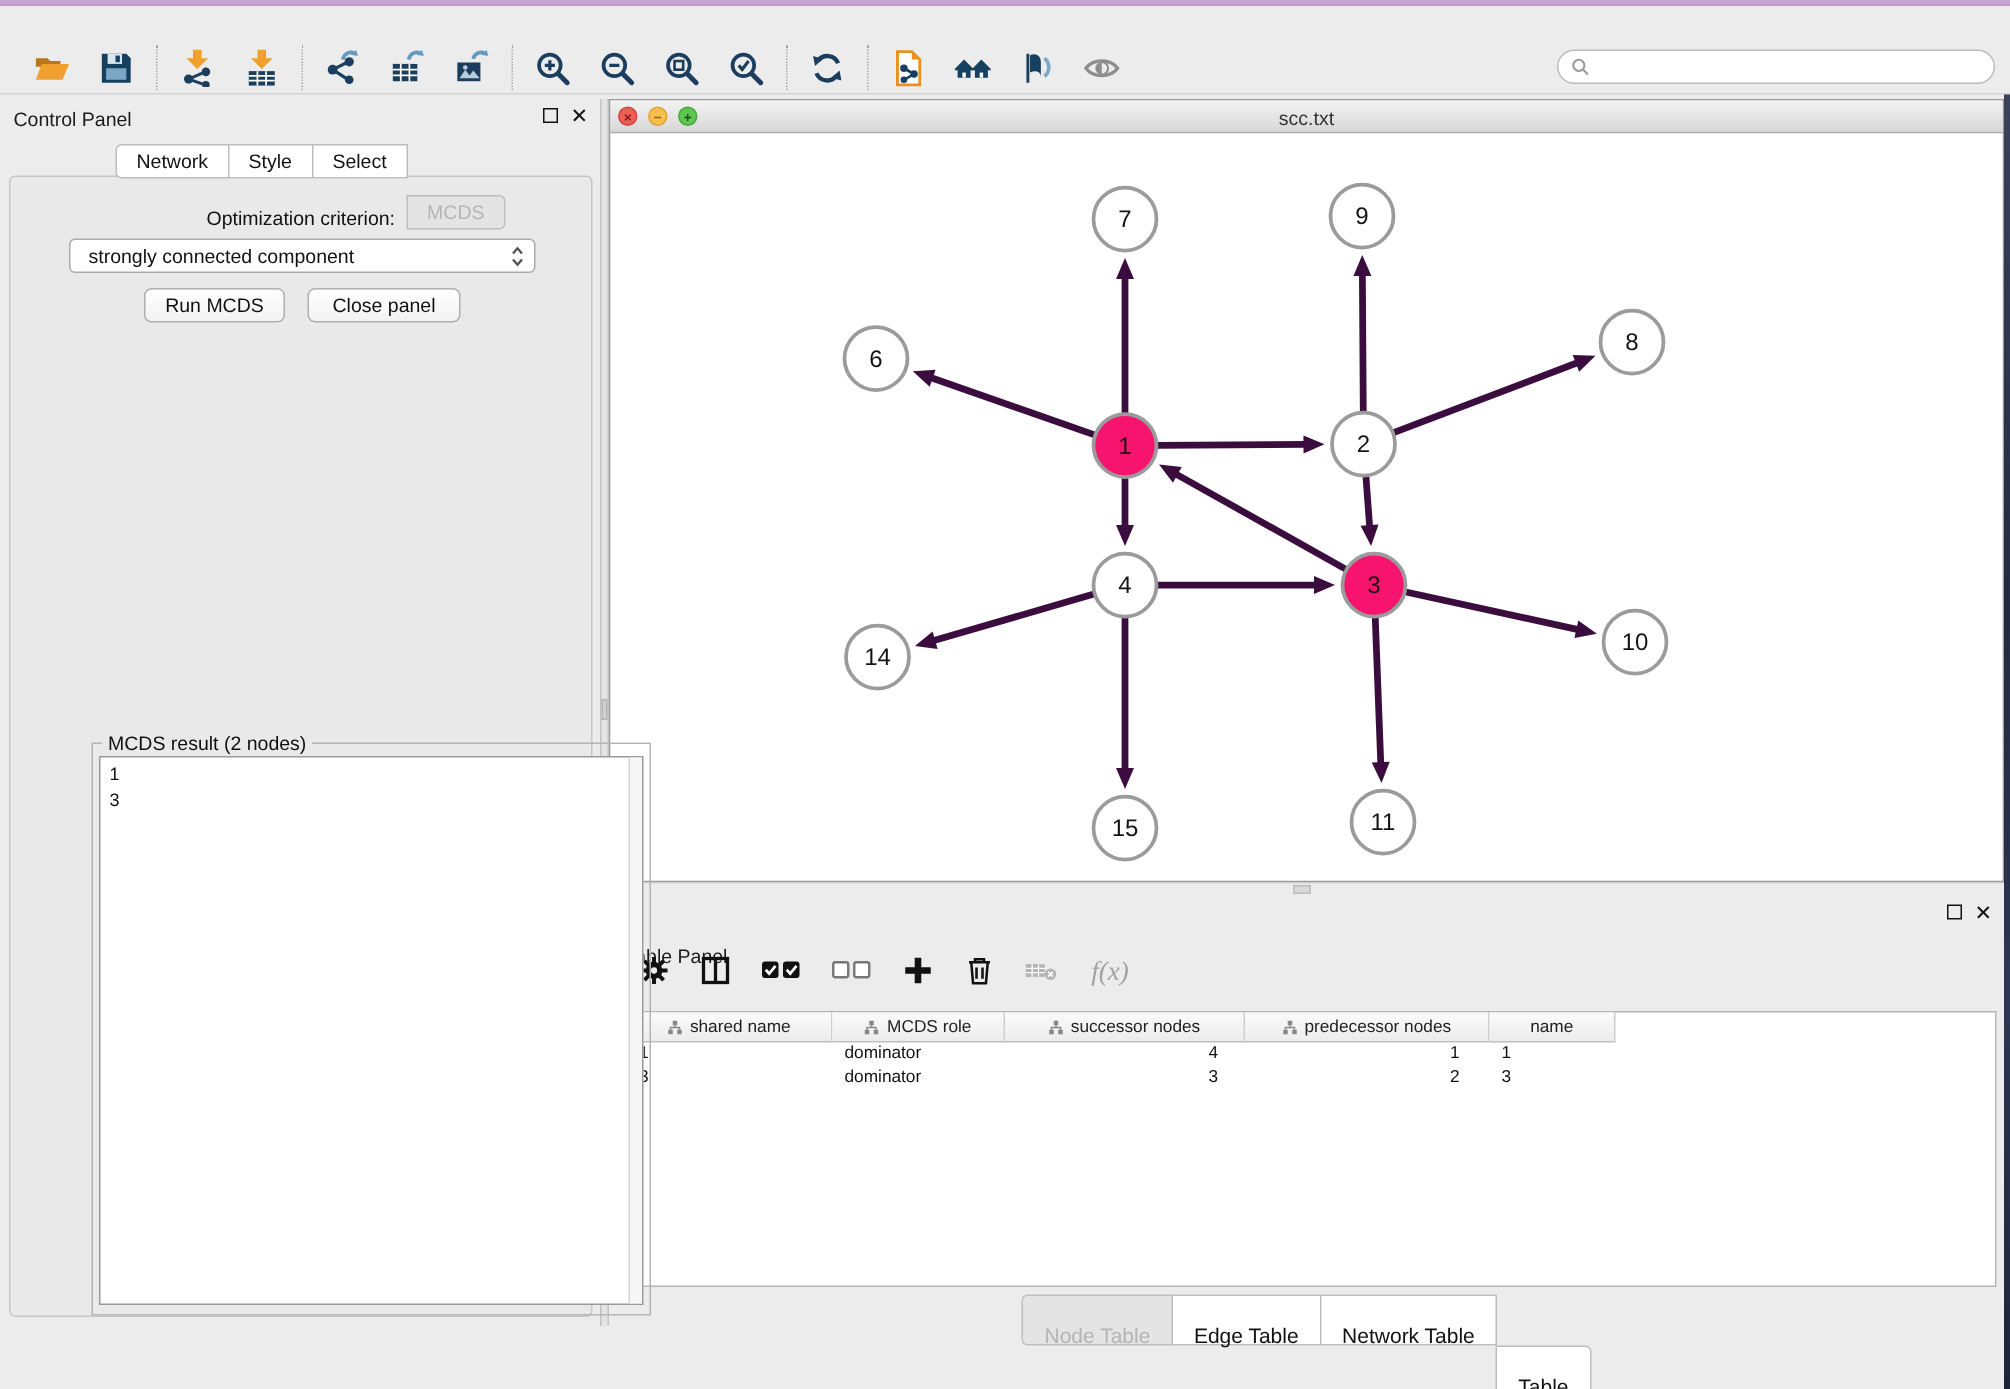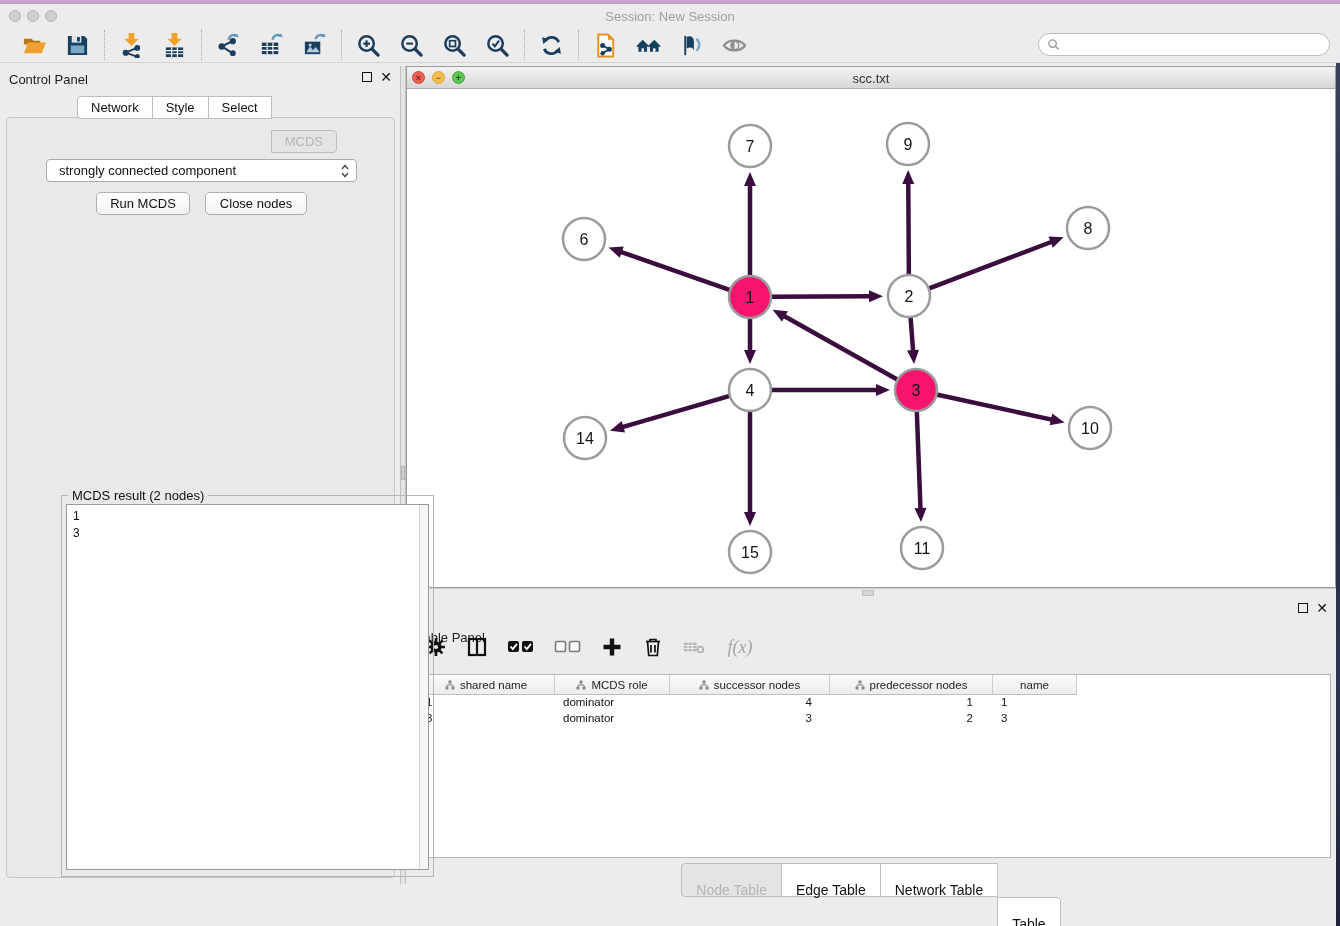--- a/index.html
+++ b/index.html
@@ -92,28 +92,20 @@
 
   .desktop-edge { position:absolute; left:1336px; top:63px; width:4px; height:863px; background:linear-gradient(180deg,#39415c,#222a3f 40%,#2c3652 70%,#1d2438); z-index:9; }
 </style>
 </head>
 <body>
 
 <div id="app">
 
   <div class="top-strip"></div>
 
-  <div class="titlebar">
-    <div class="traffic-inactive">
-      <span></span>
-      <span></span>
-      <span></span>
-    </div>
-    <div class="app-title">Session: New Session</div>
-  </div>
 
   <div class="toolbar">
     <div class="tgroup">
       <div class="tbtn">
         <svg viewBox="0 0 26 26">
             <path d="M2 6 h8 l2 2 h7 v4 H2z" fill="#b67718"></path>
             <path d="M2 21 L6 10 h19 l-4.5 11z" fill="#efa02f"></path>
           </svg>
       </div>
       <div class="tbtn">
@@ -263,29 +255,30 @@
         <span class="close-btn">✕</span>
       </span>
     </div>
     <div class="cp-tabs">
       <span class="seg">Network</span>
       <span class="seg">Style</span>
       <span class="seg">Select</span>
       <span class="seg active">MCDS</span>
     </div>
     <div class="cp-inner">
+      <div class="opt-label">Optimization criterion:</div>
       <div class="criterion">
         <span>strongly connected component</span>
         <svg class="stepper" width="10" height="18" viewBox="0 0 10 18">
             <path d="M2 7 L5 3.5 8 7" stroke="#555" stroke-width="1.6" fill="none"></path>
             <path d="M2 11 L5 14.5 8 11" stroke="#555" stroke-width="1.6" fill="none"></path>
           </svg>
       </div>
       <div class="btn run-btn">Run MCDS</div>
-      <div class="btn closep-btn">Close nodes</div>
+      <div class="btn closep-btn">Close panel</div>
       <div class="mcds-fieldset">
         <span class="mcds-legend">MCDS result (2 nodes)</span>
         <div class="mcds-text">
           <div>1</div>
           <div>3</div>
           <div class="mcds-scroll"></div>
         </div>
       </div>
     </div>
   </div>

